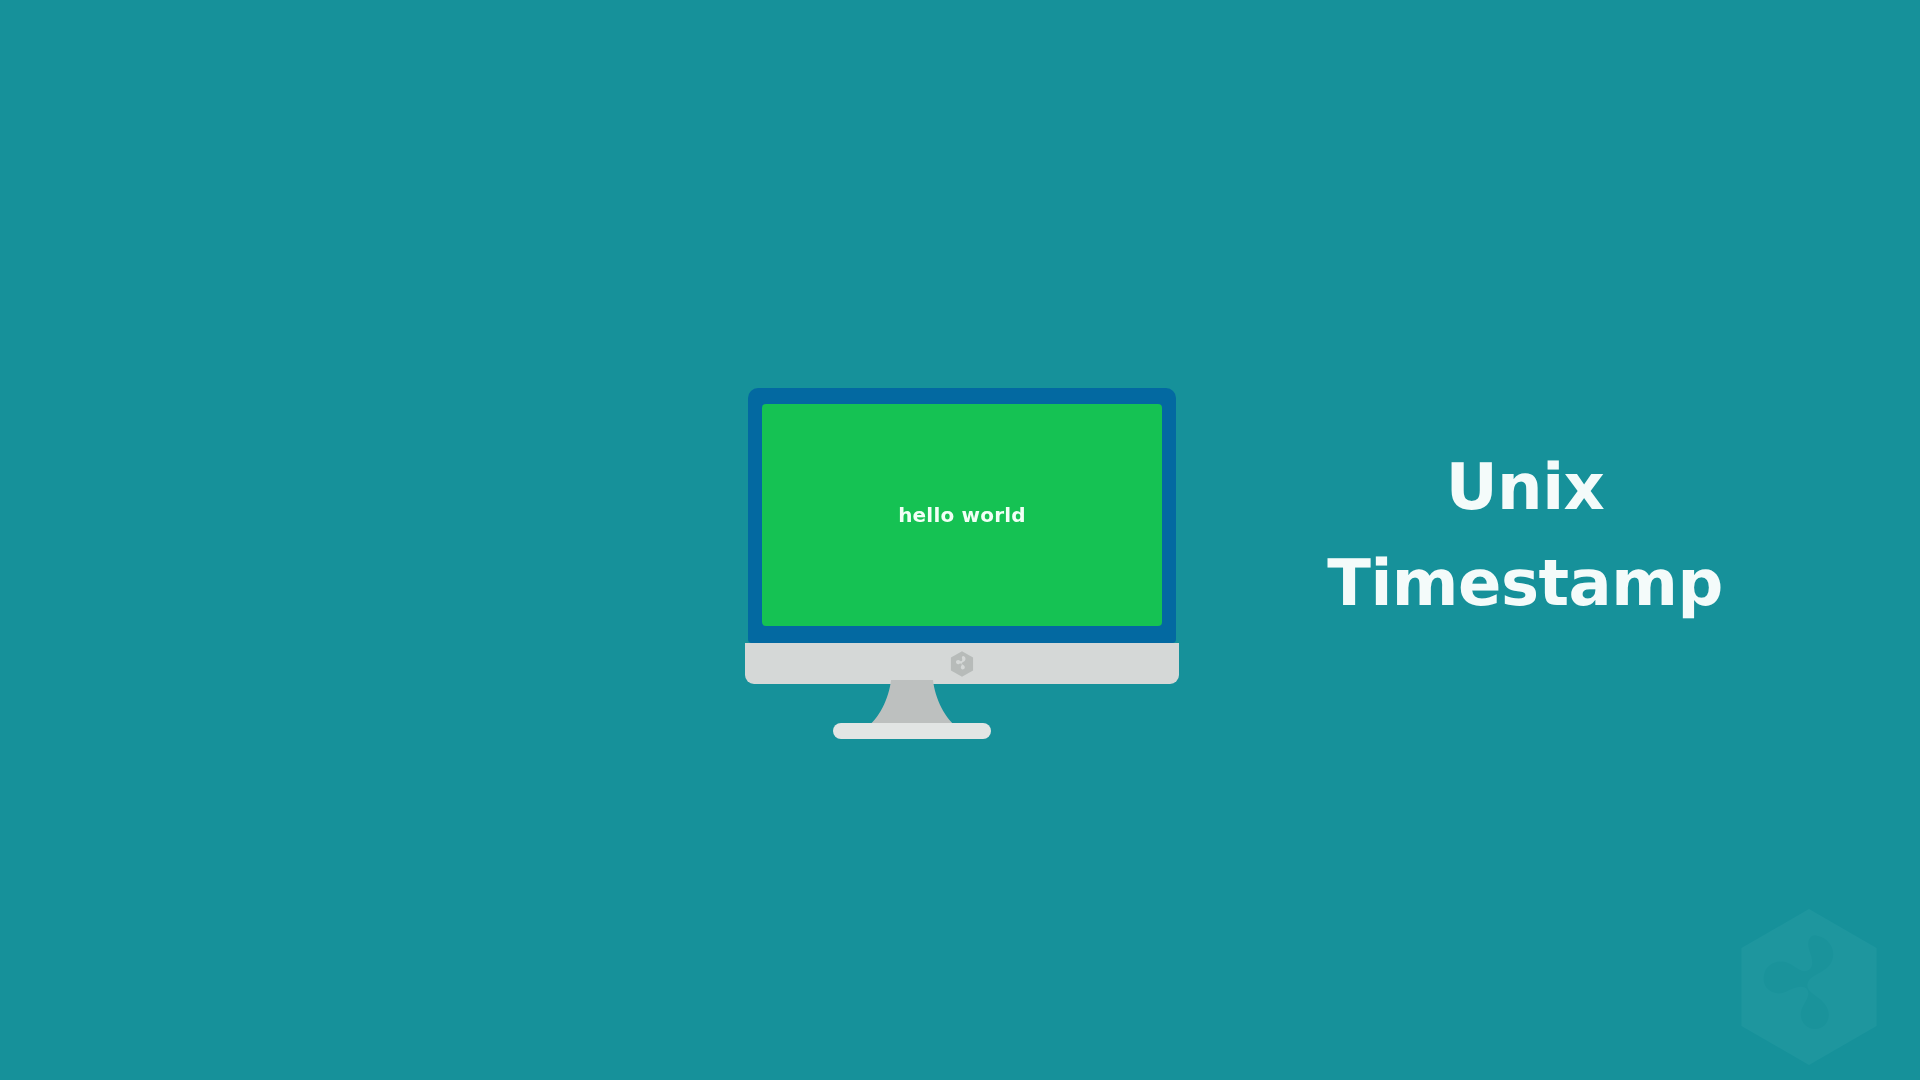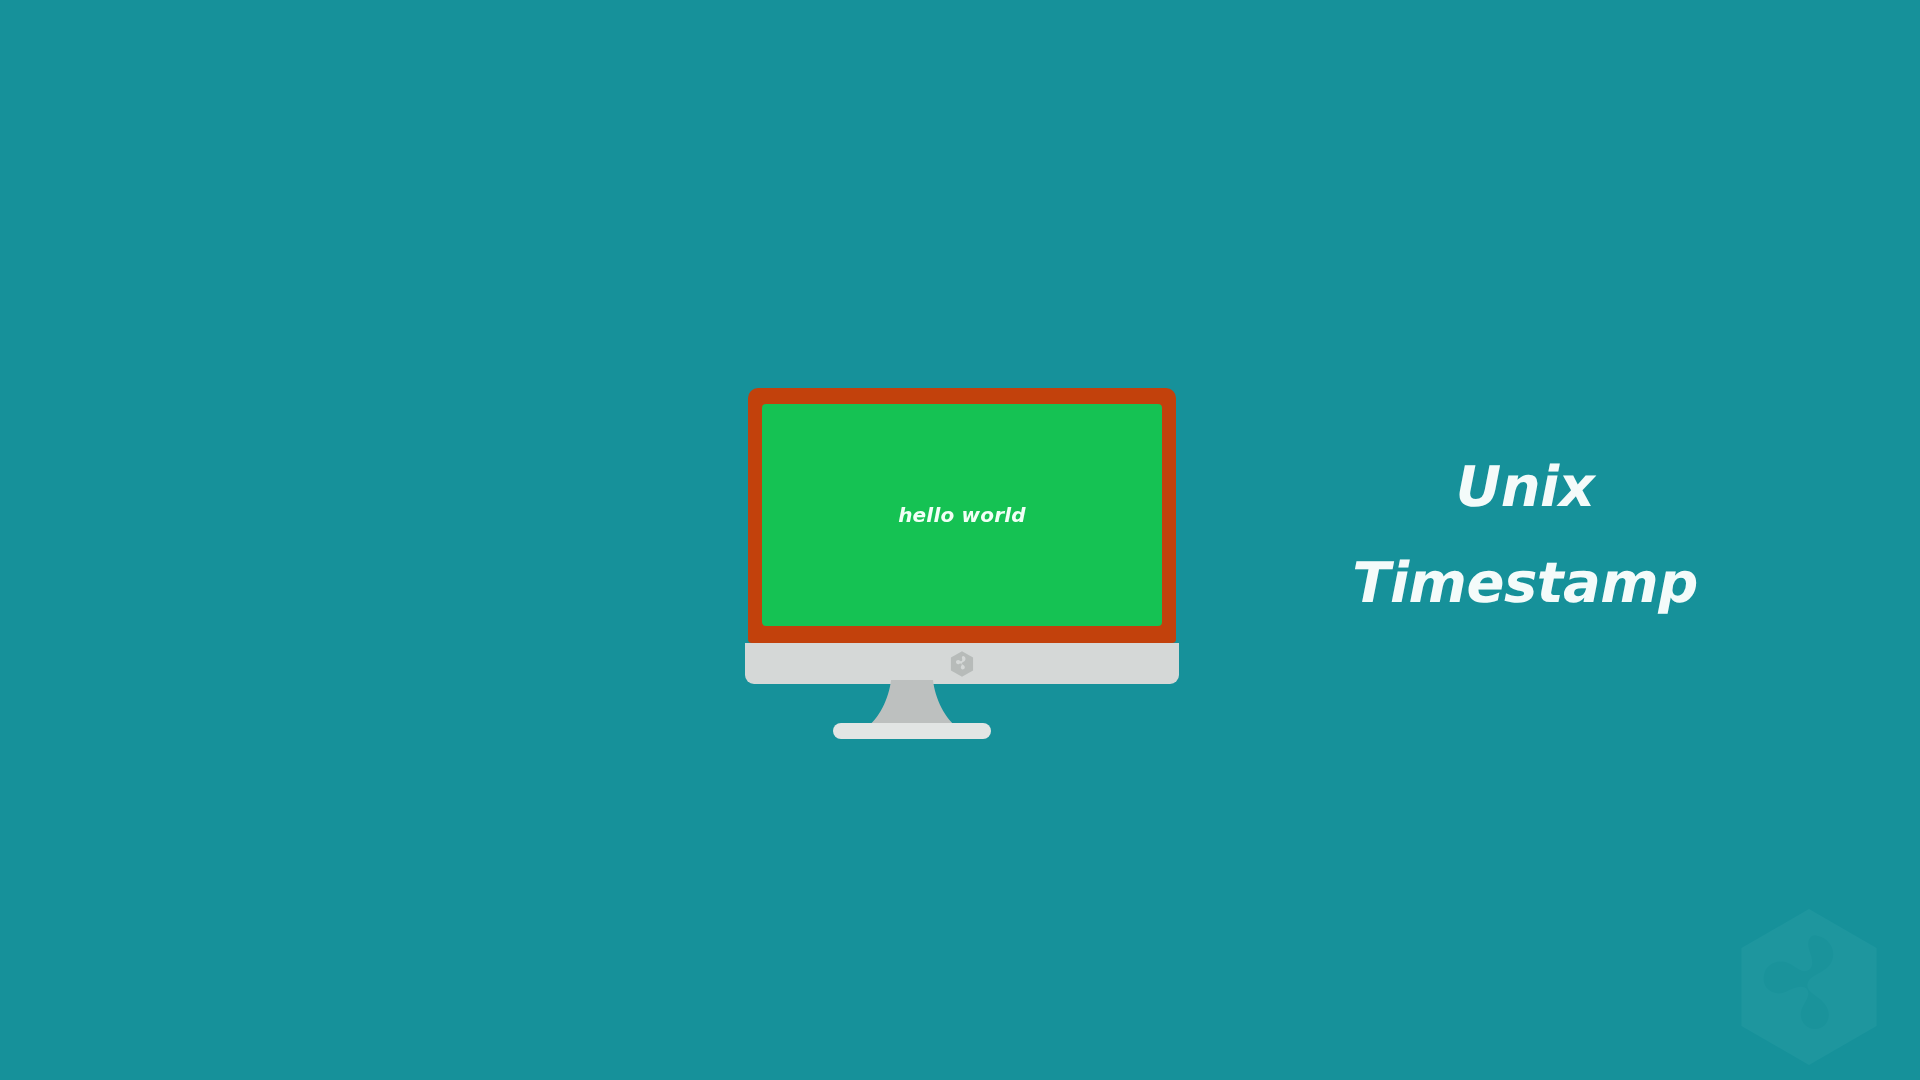--- a/index.html
+++ b/index.html
@@ -40,44 +40,42 @@
     text-align: center;
     font-size: 86px;
     line-height: 96px;
   }
 
   #right-label {
     right: 0px;
     top: 440px;
     width: 790px;
     text-align: center;
-    font-size: 56px;
+    font-size: 64px;
     line-height: 96px;
-    font-style: italic;
   }
 
   
   #monitor {
     position: absolute;
     left: 748px;
     top: 388px;
     width: 428px;
     height: 292px;
   }
 
   #monitor-bezel {
     position: absolute;
     left: 0px;
     top: 0px;
     width: 428px;
     height: 255px;
-    background: #c2410c;
+    background: #0369a1;
     border-radius: 10px 10px 4px 4px;
     box-sizing: border-box;
-    font-style: italic;
   }
 
   #monitor-screen {
     position: absolute;
     left: 14px;
     top: 16px;
     width: 400px;
     height: 222px;
     background: #15C253;
     border-radius: 4px;

